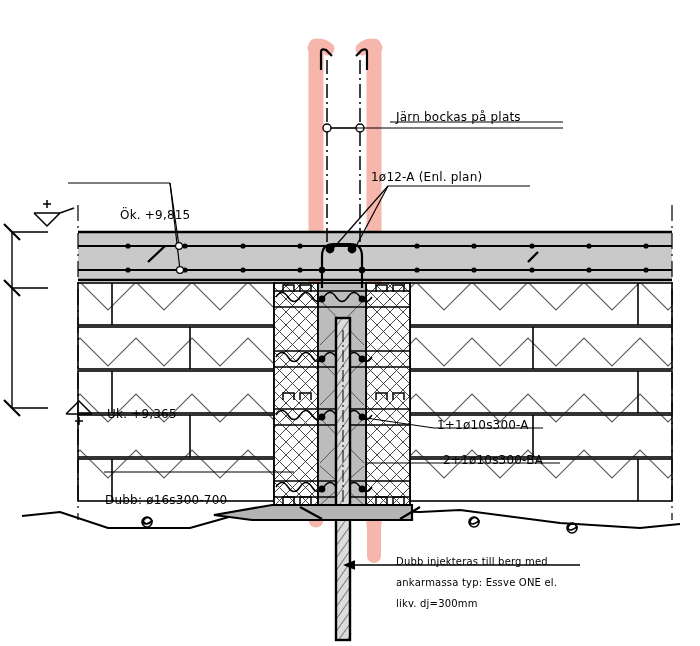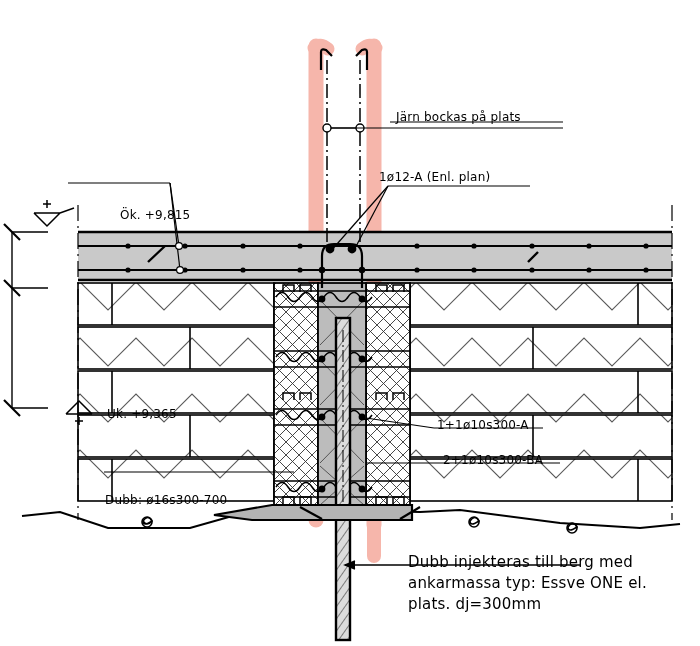--- a/index.html
+++ b/index.html
@@ -12,21 +12,21 @@
   svg#dwg{position:absolute;left:0;top:0;width:700px;height:646px;display:block;}
   .lbl{
     position:absolute;
     font-family:"DejaVu Sans", sans-serif;
     font-size:12px;
     line-height:20px;
     color:#000;
     white-space:pre;
     letter-spacing:0.2px;
   }
-  .lbl.small{font-size:15px;margin-left:12px;}
+  .lbl.small{font-size:10px;}
 </style>
 </head>
 <body>
 
 <div id="stage">
 
 <svg id="dwg" viewBox="0 0 700 646">
   <defs>
     <pattern id="zig" width="56" height="56" patternUnits="userSpaceOnUse">
       <path d="M -4 30 L 24 2 L 52 30 L 80 2" fill="none" stroke="#5a5a5a" stroke-width="1.1"></path>
@@ -264,29 +264,29 @@
   <g fill="none" stroke="#000" stroke-width="1.4">
     <path d="M 394 565 L 345 565"></path>
     <path d="M 355 561 L 345 565 L 355 569" fill="#000"></path>
     <path d="M 394 565 L 580 565"></path>
   </g>
 </svg>
 
 
 <div class="lbl" style="left:396px;top:107px;">Järn bockas på plats</div>
 
-<div class="lbl" style="left:379px;top:167px;">1ø12-A (Enl. plan)</div>
+<div class="lbl" style="left:371px;top:167px;">1ø12-A (Enl. plan)</div>
 
 <div class="lbl" style="left:80px;top:205px;margin-left:40px;">Ök. +9,815</div>
 
 <div class="lbl" style="left:107px;top:404px;">Uk. +9,365</div>
 
 <div class="lbl" style="left:105px;top:459px;margin-top:31px;">Dubb: ø16s300-700</div>
 
 <div class="lbl" style="left:437px;top:415px;">1+1ø10s300-A</div>
 
 <div class="lbl" style="left:443px;top:450px;">2+1ø10s300-BA</div>
 
 <div class="lbl small" style="left:396px;top:552px;">Dubb injekteras till berg med</div>
 <div class="lbl small" style="left:396px;top:573px;">ankarmassa typ: Essve ONE el.</div>
-<div class="lbl small" style="left:396px;top:594px;">plats. dj=300mm</div>
+<div class="lbl small" style="left:396px;top:594px;">likv. dj=300mm</div>
 
 </div>
 
 </body></html>

